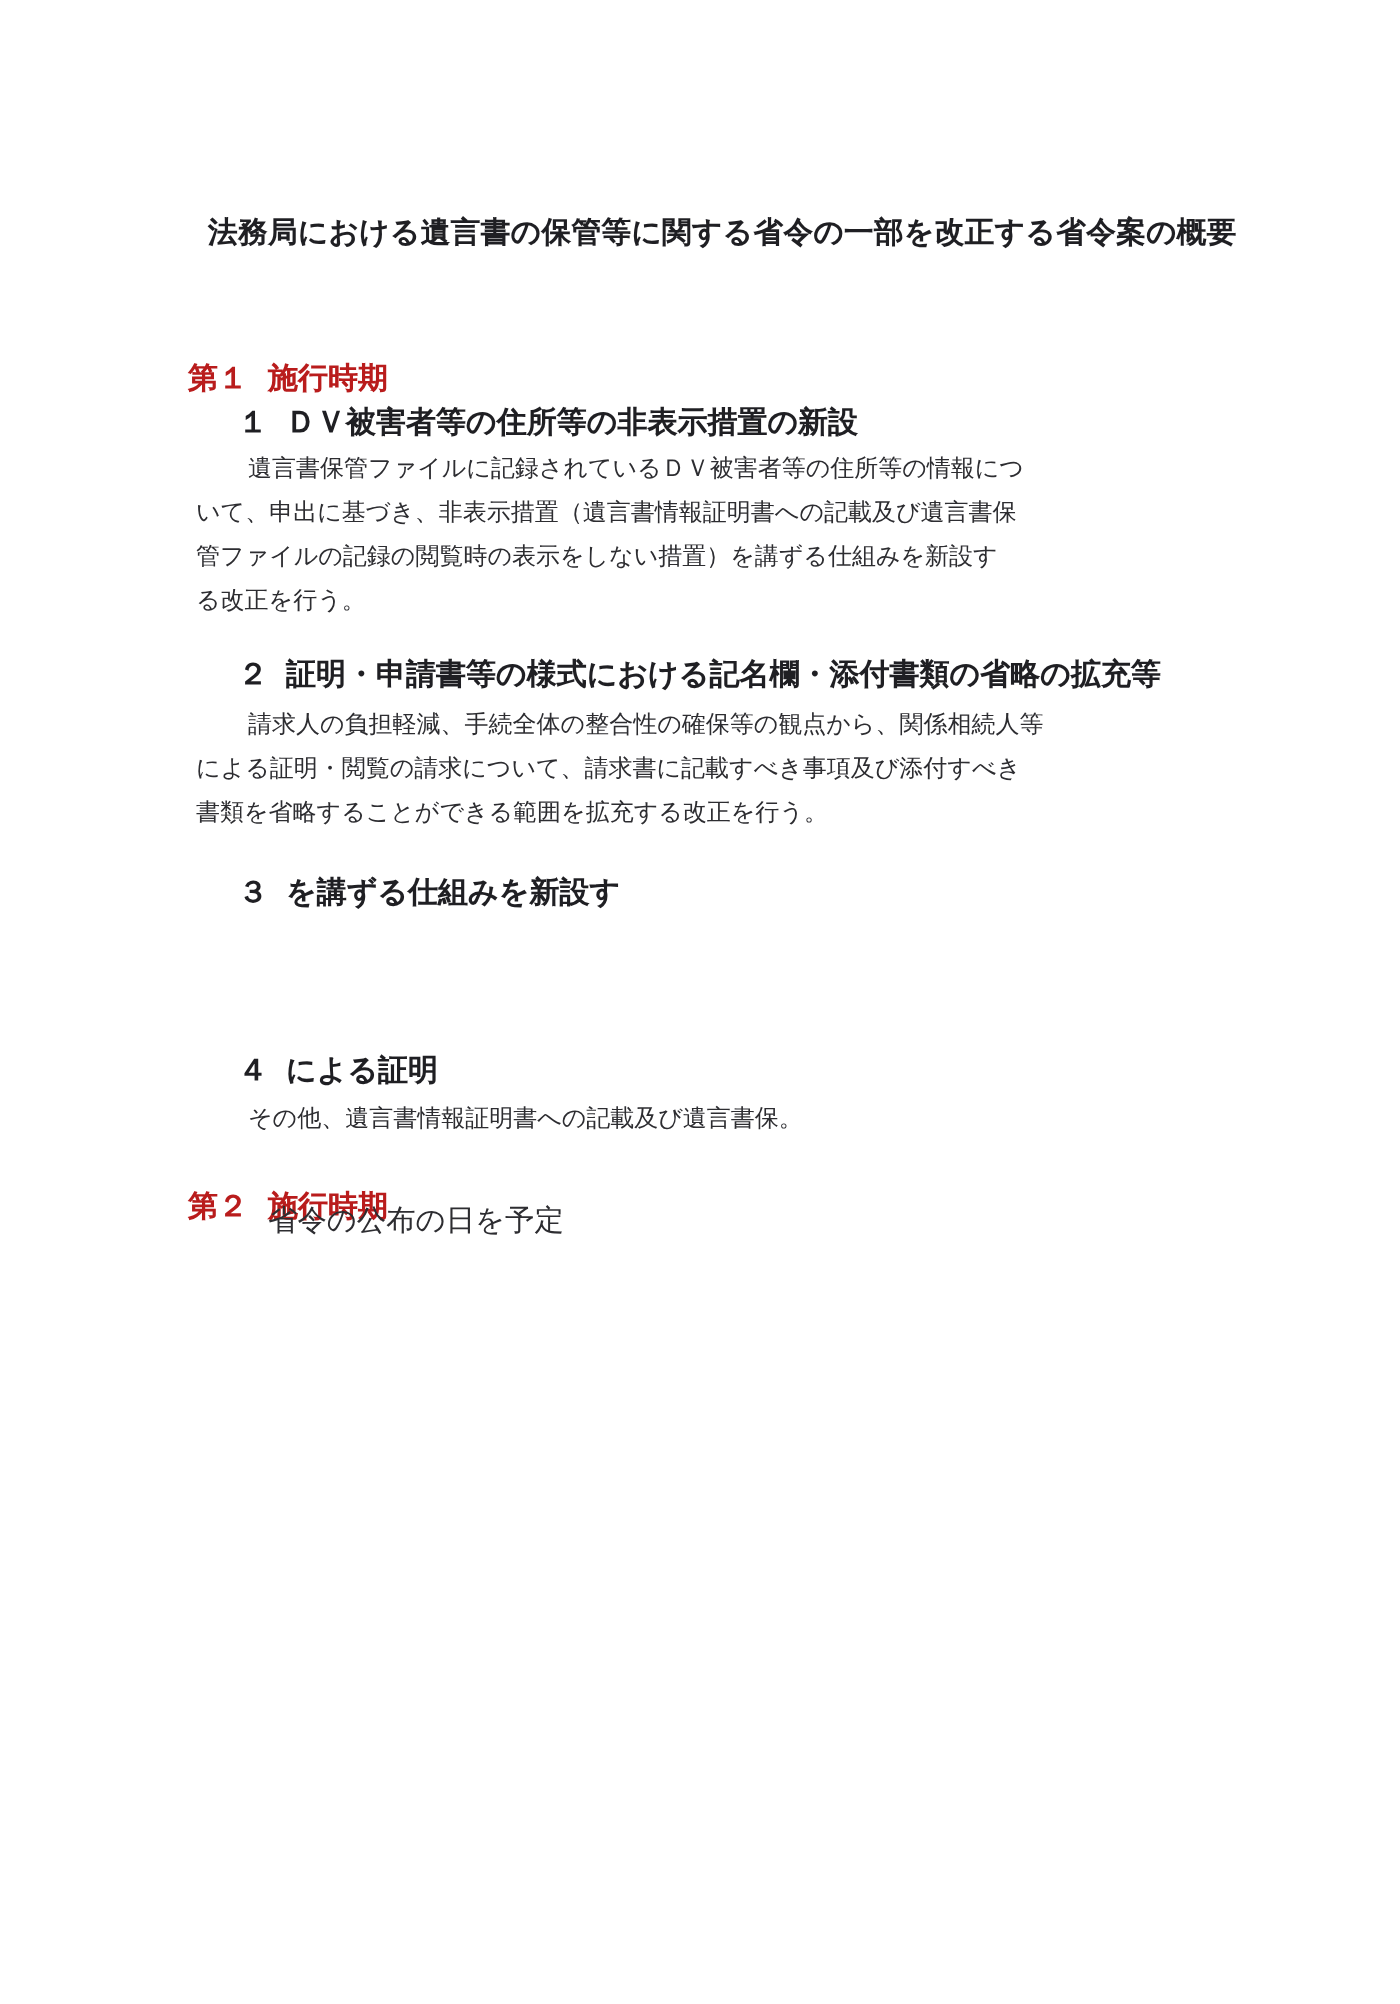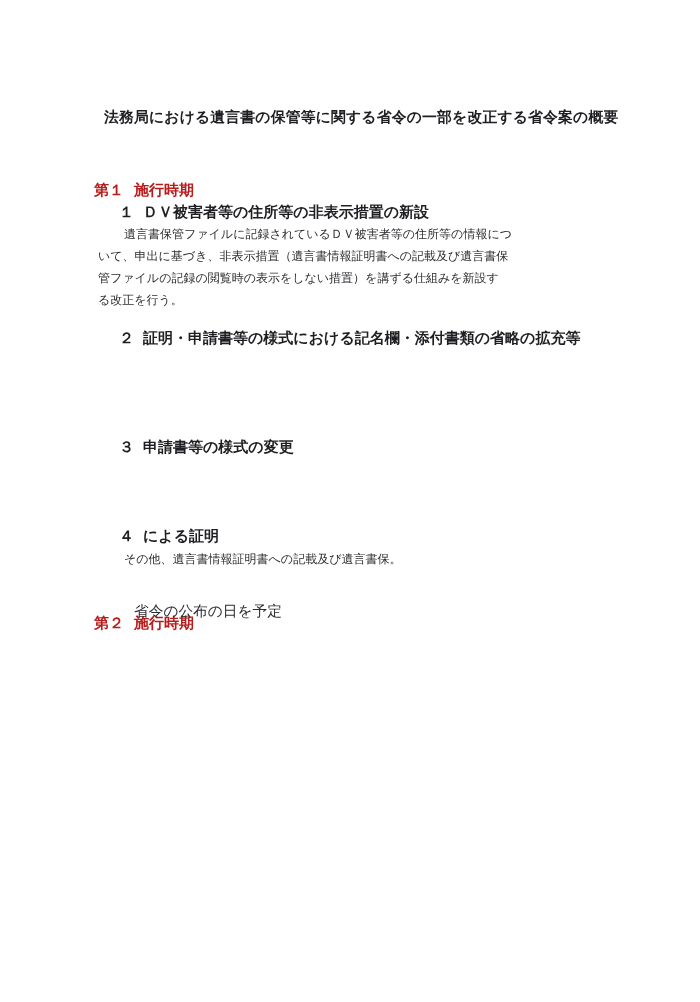--- a/index.html
+++ b/index.html
@@ -90,31 +90,34 @@
   </div>
   <p class="body-para" style="top:223px">遺言書保管ファイルに記録されているＤＶ被害者等の住所等の情報につ
 いて、申出に基づき、非表示措置（遺言書情報証明書への記載及び遺言書保
 管ファイルの記録の閲覧時の表示をしない措置）を講ずる仕組みを新設す
 る改正を行う。</p>
 
   <div class="item-row" style="top:329px">
     <span class="item-number">２</span>
     <span class="item-heading">証明・申請書等の様式における記名欄・添付書類の省略の拡充等</span>
   </div>
+  <p class="body-para" style="top:351px">請求人の負担軽減、手続全体の整合性の確保等の観点から、関係相続人等
+による証明・閲覧の請求について、請求書に記載すべき事項及び添付すべき
+書類を省略することができる範囲を拡充する改正を行う。</p>
 
   <div class="item-row" style="top:438px">
     <span class="item-number">３</span>
-    <span class="item-heading">申請書等の様式の変更</span>
+    <span class="item-heading">を講ずる仕組みを新設す</span>
   </div>
 
   <div class="item-row" style="top:527px">
     <span class="item-number">４</span>
     <span class="item-heading">による証明</span>
   </div>
   <p class="body-para" style="top:548px">その他、遺言書情報証明書への記載及び遺言書保。</p>
 
-  <div class="sec-row" style="top:614px">
+  <div class="sec-row" style="top:595px">
     <span class="sec-label">第２</span>
     <span class="sec-heading">施行時期</span>
   </div>
   <p class="sec2-body">省令の公布の日を予定</p>
 
 </div>
 
 </body></html>

